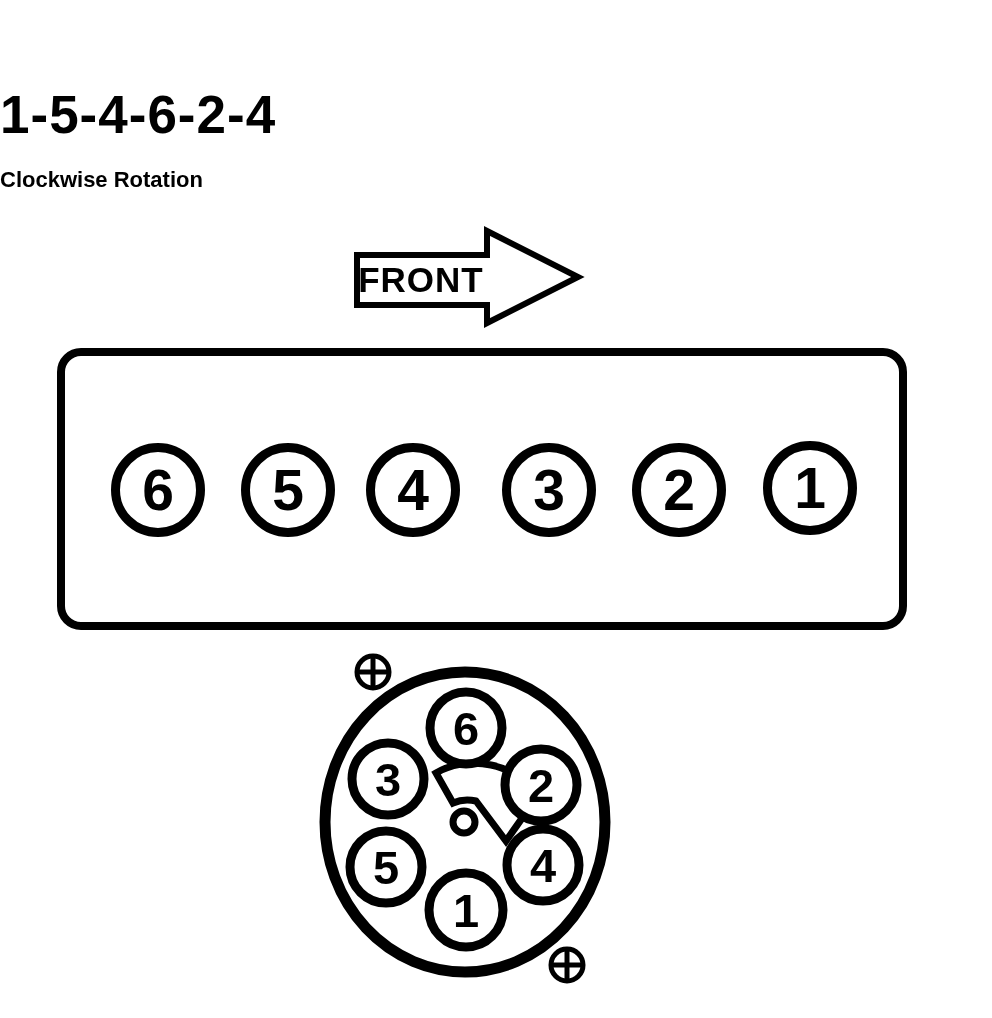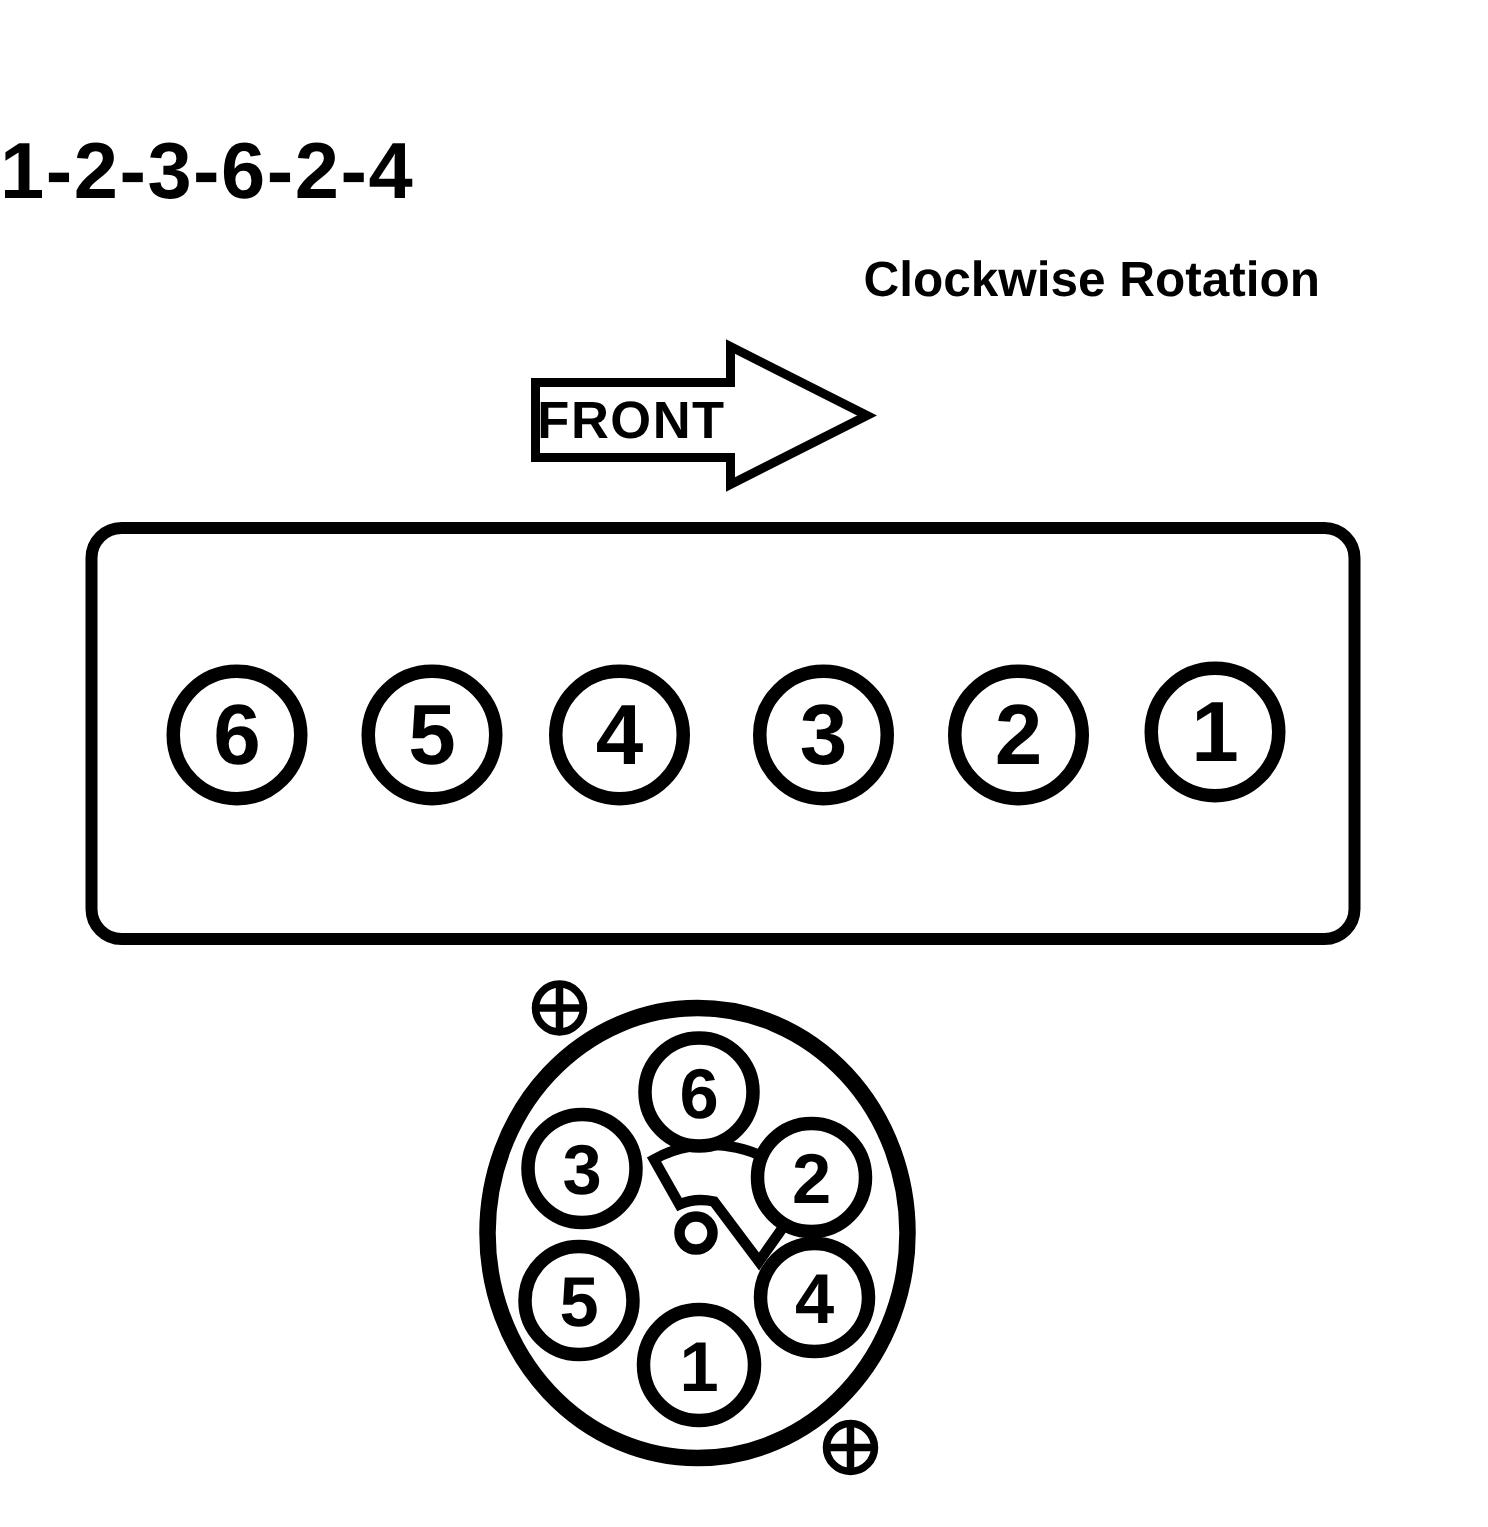--- a/index.html
+++ b/index.html
@@ -2,42 +2,42 @@
 <html><head>
 <meta charset="utf-8">
 <style>
   html,body{margin:0;padding:0;background:#ffffff;}
   .sheet{
     position:relative;width:992px;height:1018px;background:#ffffff;
     font-family:"Liberation Sans",sans-serif;color:#000;overflow:hidden;
   }
   .title{position:absolute;left:0;top:10px;width:880px;font-weight:700;font-size:56px;line-height:1.1;}
   .order{position:absolute;left:0;top:86px;width:880px;font-weight:700;font-size:53px;line-height:1.1;letter-spacing:1px;}
-  .note{position:absolute;left:0;top:168px;width:880px;font-weight:700;font-size:33px;line-height:1.1;text-align:right;}
+  .note{position:absolute;left:0;top:168px;width:880px;font-weight:700;font-size:22px;line-height:1.1;}
   .front-arrow{position:absolute;left:340px;top:222px;}
   .front-arrow text{font-family:"Liberation Sans",sans-serif;font-weight:700;font-size:35px;letter-spacing:1px;}
   .bank{
     position:absolute;left:57px;top:348px;width:850px;height:282px;
     border:8px solid #000;border-radius:24px;box-sizing:border-box;background:#fff;
   }
   .cyl{
     position:absolute;width:94px;height:94px;box-sizing:border-box;
     border:9px solid #000;border-radius:50%;background:#fff;
     display:flex;align-items:center;justify-content:center;
     font-weight:700;font-size:57px;line-height:1;
   }
   .distributor{position:absolute;left:315px;top:645px;}
   .distributor text{font-family:"Liberation Sans",sans-serif;font-weight:700;font-size:47px;}
 </style>
 </head>
 <body>
 
 <div class="sheet">
 
-  <div class="order">1-2-3-6-2-4</div>
+  <div class="order">1-5-4-6-2-4</div>
   <div class="note">Clockwise Rotation</div>
 
   <svg class="front-arrow" width="252" height="106" viewBox="340 222 252 106">
     <polygon points="357,255 487,255 487,231 578,277 487,323 487,305 357,305" fill="#ffffff" stroke="#000000" stroke-width="6"></polygon>
     <text x="421" y="292" text-anchor="middle">FRONT</text>
   </svg>
 
   <div class="bank"></div>
   <div class="cyl" style="left:111px;top:443px;">
     <span>6</span>

